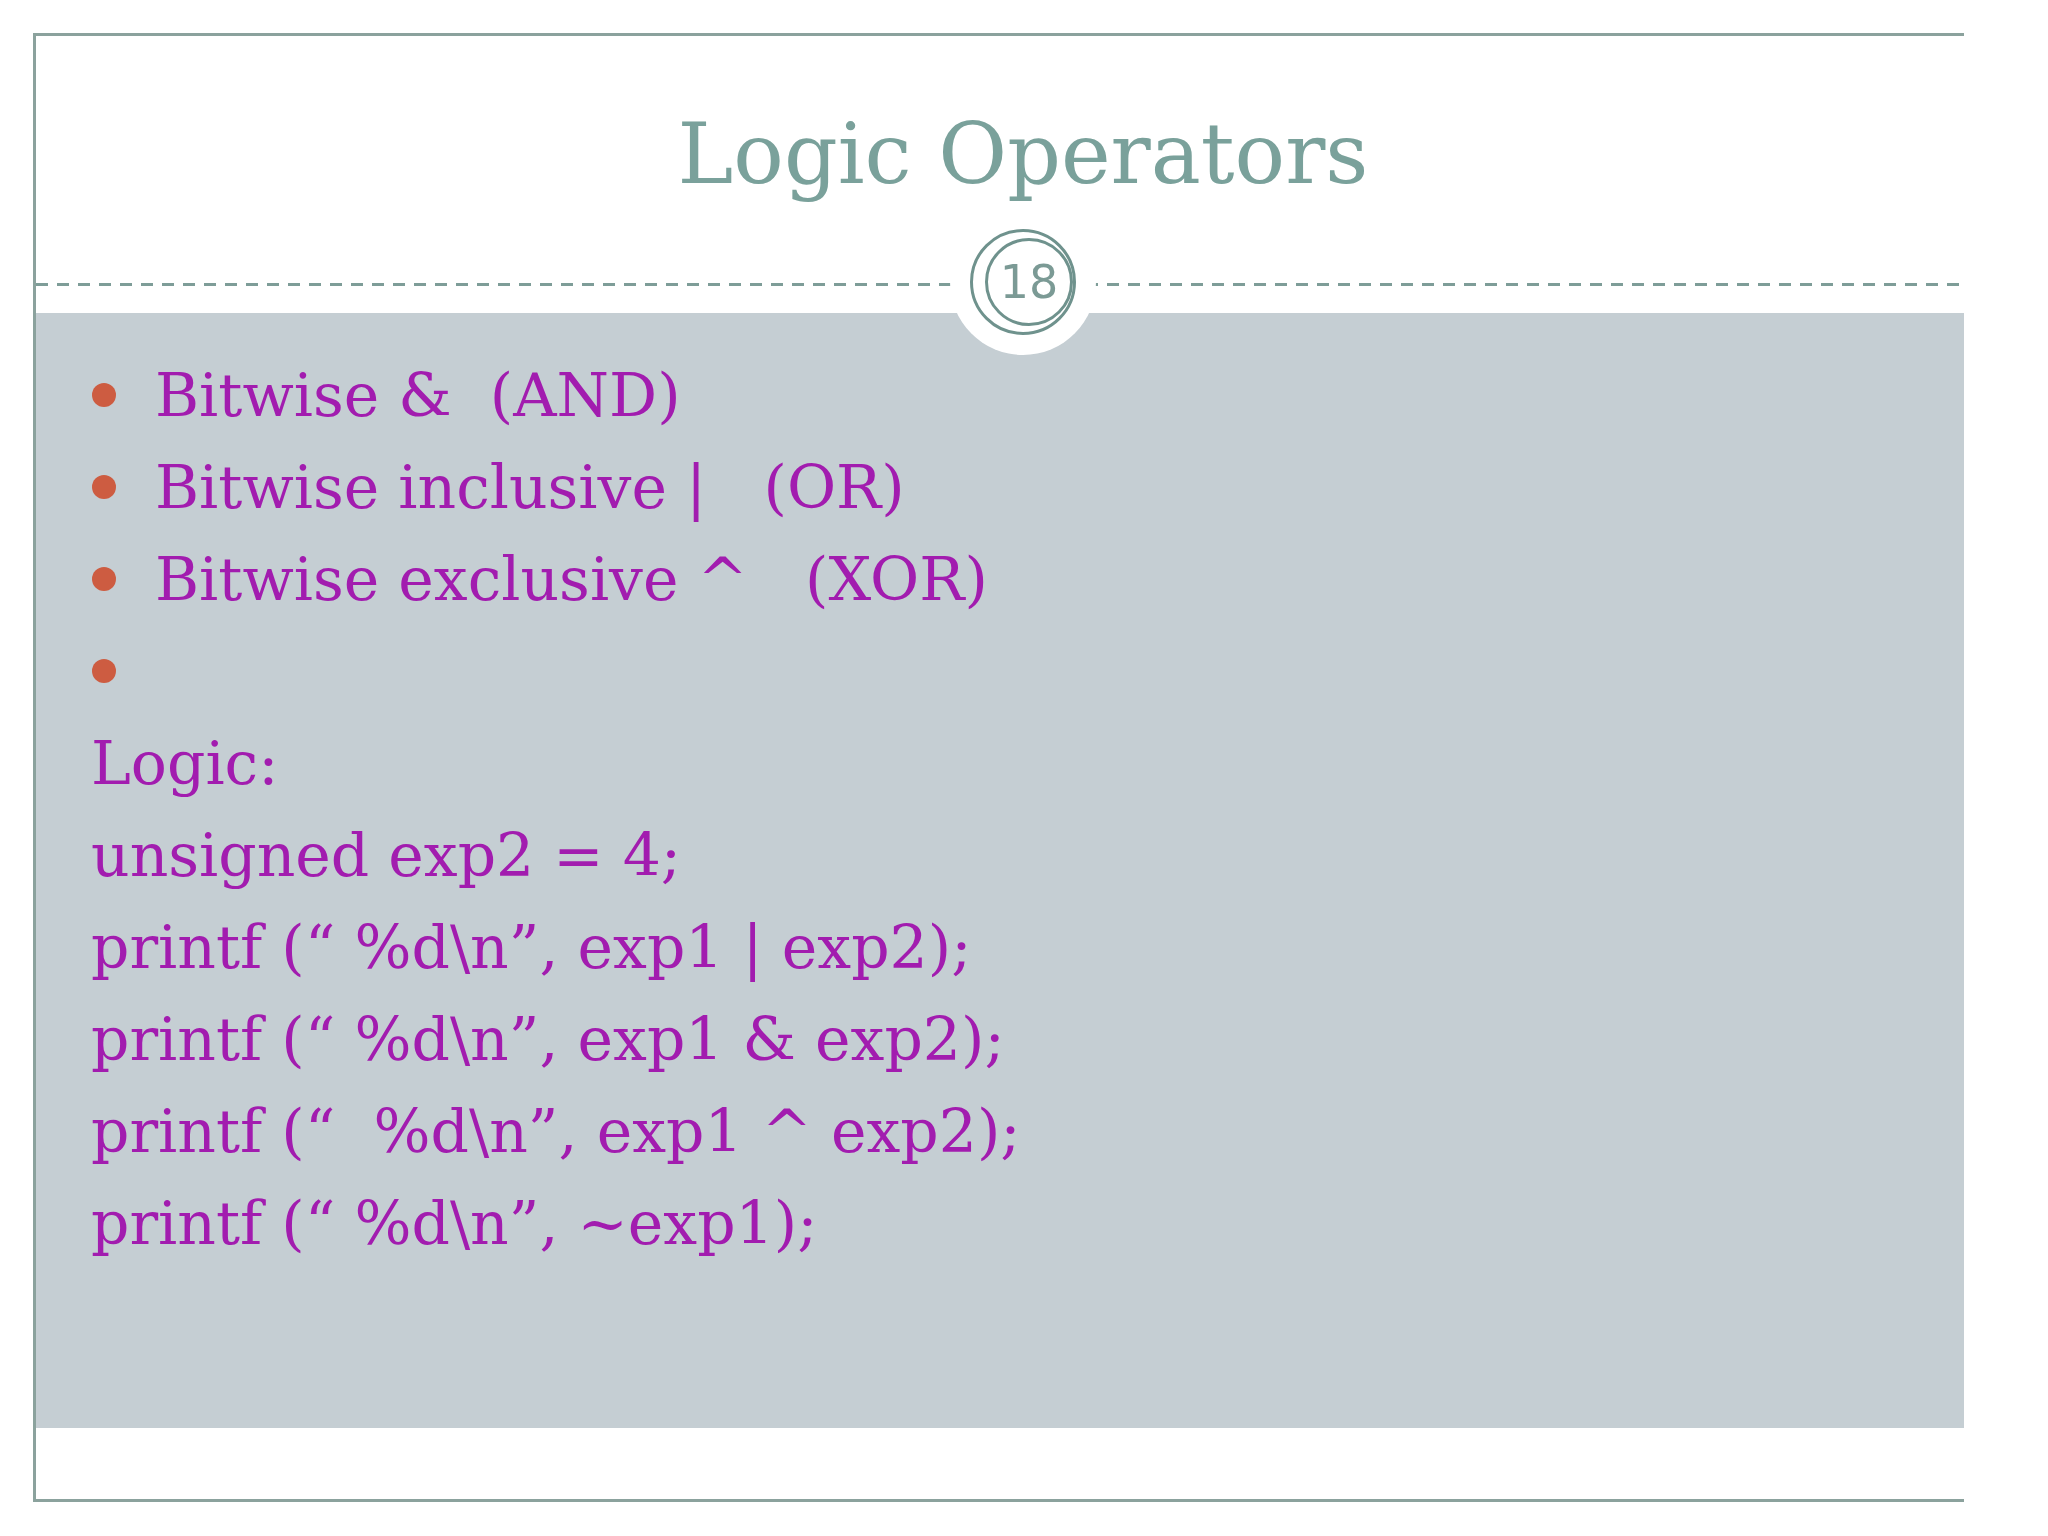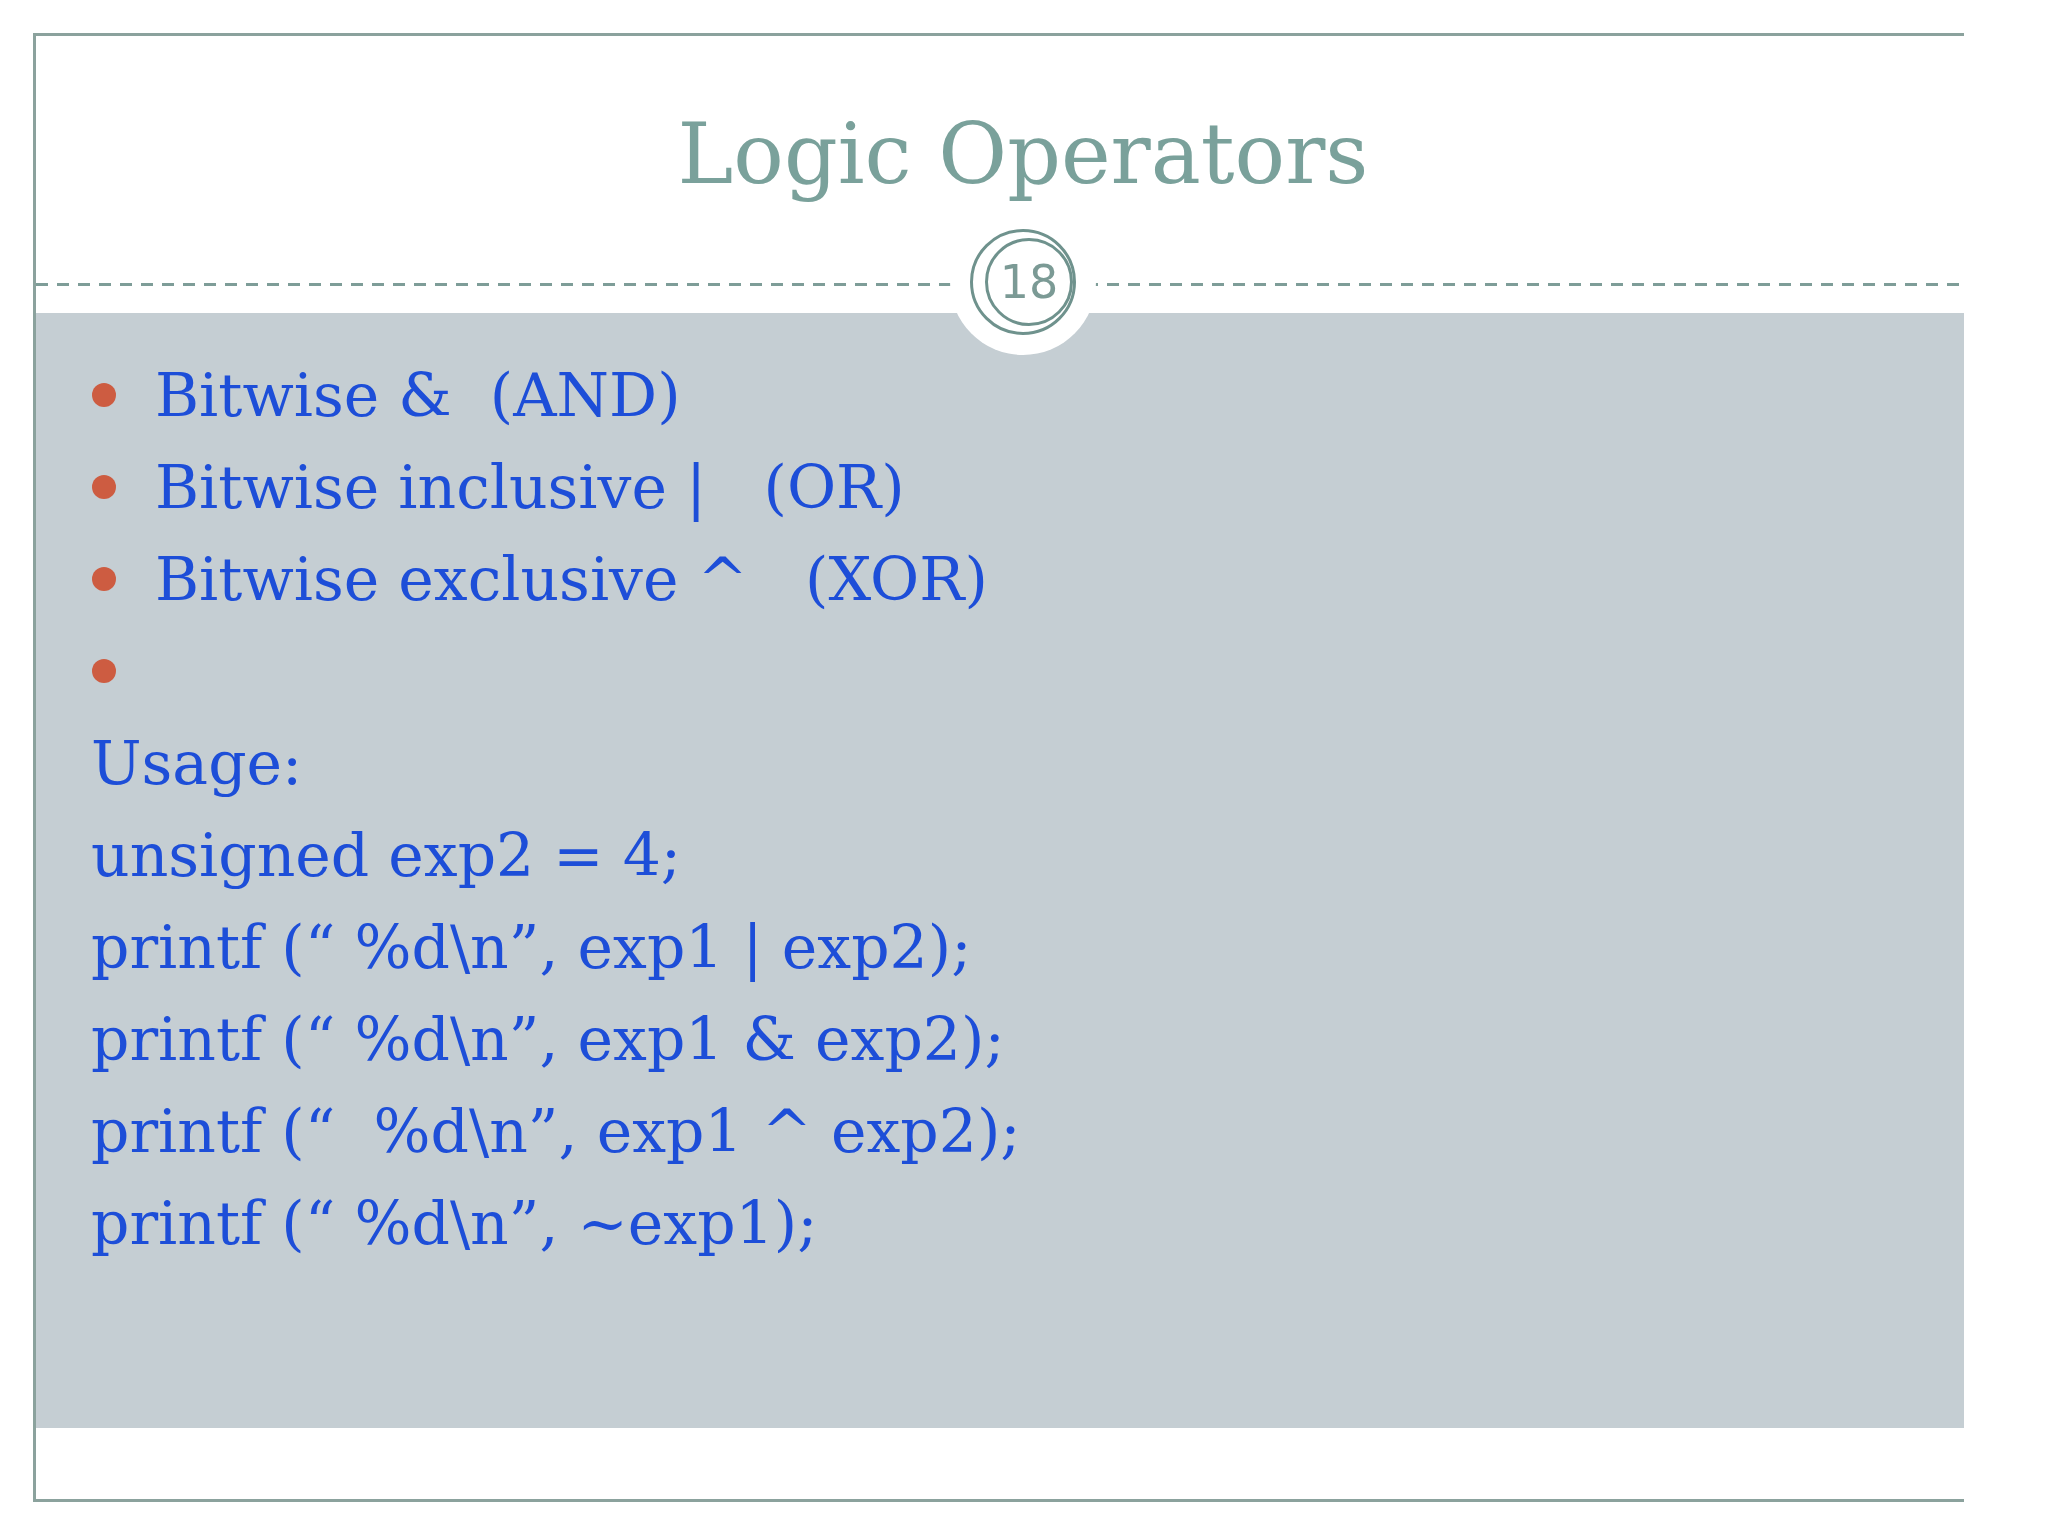--- a/index.html
+++ b/index.html
@@ -44,21 +44,21 @@
   }
   .lines {
     position: absolute;
     top: 36px; left: 0; right: 0;
   }
   .line {
     position: relative;
     height: 92px;
     line-height: 92px;
     font-size: 60px;
-    color: #1d4ed8;
+    color: #a21caf;
     white-space: pre;
     padding-left: 55px;
   }
   .line.bullet { padding-left: 119px; }
   .dot {
     position: absolute;
     left: 56px; top: 34px;
     width: 24px; height: 24px;
     border-radius: 50%;
     background: #cd5c41;
@@ -119,21 +119,21 @@
     <h1 class="title">Logic Operators</h1>
 
     <div class="dash"></div>
 
     <div class="content">
       <div class="lines">
         <div class="line bullet"><span class="dot"></span><span class="txt">Bitwise &amp;  (AND)</span></div>
         <div class="line bullet"><span class="dot"></span><span class="txt">Bitwise inclusive |   (OR)</span></div>
         <div class="line bullet"><span class="dot"></span><span class="txt">Bitwise exclusive ^   (XOR)</span></div>
         <div class="line bullet"><span class="dot"></span></div>
-        <div class="line"><span class="txt">Usage:</span></div>
+        <div class="line"><span class="txt">Logic:</span></div>
         <div class="line"><span class="txt">unsigned exp2 = 4;</span></div>
         <div class="line"><span class="txt">printf (“ %d\n”, exp1 | exp2);</span></div>
         <div class="line"><span class="txt">printf (“ %d\n”, exp1 &amp; exp2);</span></div>
         <div class="line"><span class="txt">printf (“  %d\n”, exp1 ^ exp2);</span></div>
         <div class="line"><span class="txt">printf (“ %d\n”, ~exp1);</span></div>
       </div>
     </div>
 
     <div class="tab"></div>
     <div class="ring-outer">

